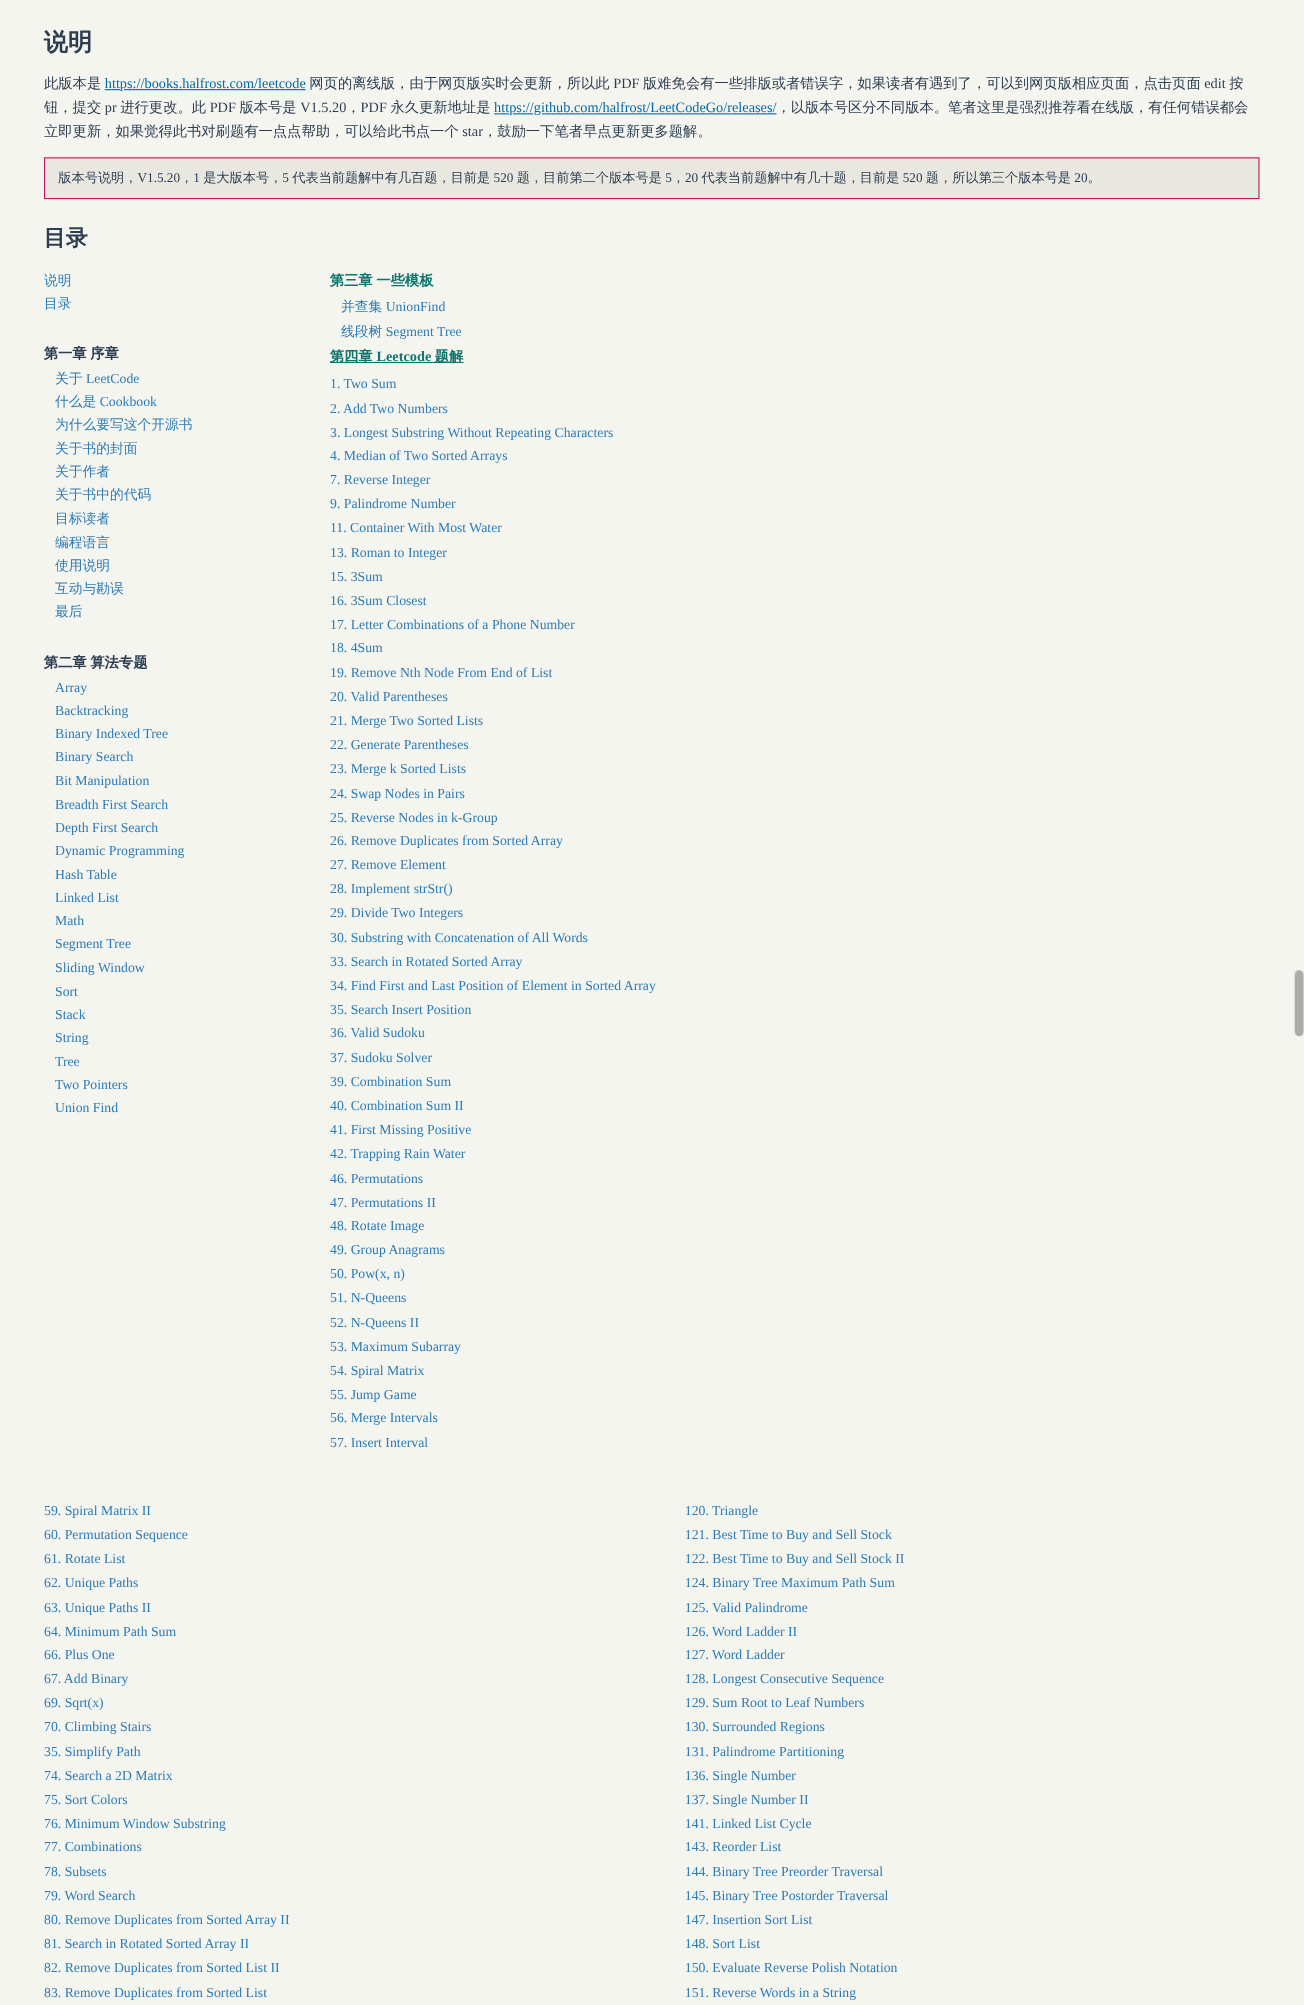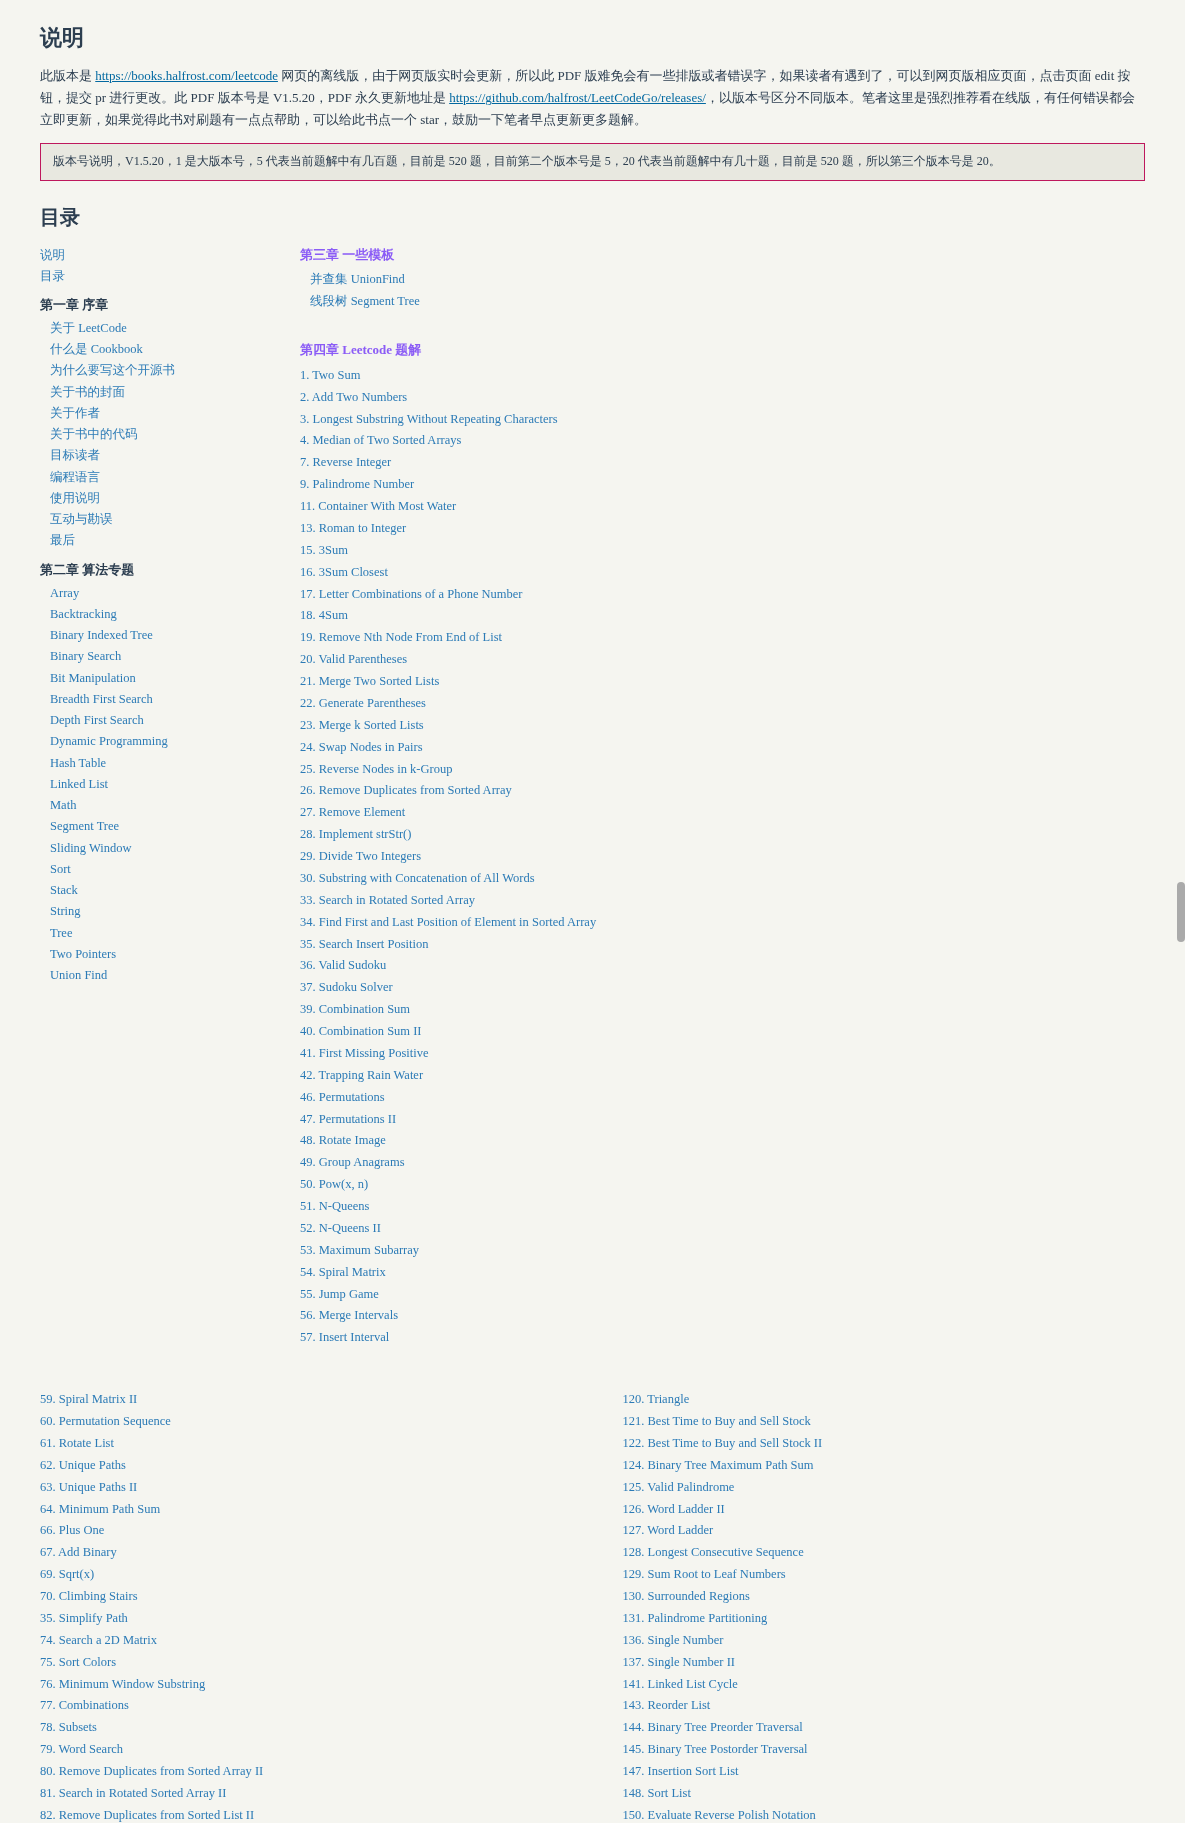--- a/index.html
+++ b/index.html
@@ -61,31 +61,31 @@
     .toc-link {
       color: #2c7bb6;
       text-decoration: none;
       font-size: 12.5px;
       display: block;
       line-height: 1.7;
     }
     .toc-category {
       font-weight: bold;
       font-size: 13px;
-      margin-top: 8px;
+      margin-top: 24px;
       margin-bottom: 2px;
       color: #2c3e50;
     }
     .toc-sub-item {
       padding-left: 10px;
     }
     .chapter-header {
       font-weight: bold;
       font-size: 13px;
-      color: #8b5cf6;
+      color: #0f766e;
       margin-top: 10px;
       margin-bottom: 4px;
     }
     .right-col .chapter-header {
       margin-top: 0;
     }
     .number-list {
       list-style: none;
       padding: 0;
     }
@@ -176,21 +176,21 @@
         <a class="toc-link toc-sub-item">Two Pointers</a>
         <a class="toc-link toc-sub-item">Union Find</a>
       </div>
     </div>
 
     <div class="right-col">
       <div class="chapter-header">第三章 一些模板</div>
       <a class="toc-link toc-sub-item">并查集 UnionFind</a>
       <a class="toc-link toc-sub-item">线段树 Segment Tree</a>
 
-      <div class="chapter-header" style="margin-top:28px;">第四章 Leetcode 题解</div>
+      <div class="chapter-header" style="margin-top:2px;text-decoration:underline;">第四章 Leetcode 题解</div>
       <ul class="number-list">
         <li><a>1. Two Sum</a></li>
         <li><a>2. Add Two Numbers</a></li>
         <li><a>3. Longest Substring Without Repeating Characters</a></li>
         <li><a>4. Median of Two Sorted Arrays</a></li>
         <li><a>7. Reverse Integer</a></li>
         <li><a>9. Palindrome Number</a></li>
         <li><a>11. Container With Most Water</a></li>
         <li><a>13. Roman to Integer</a></li>
         <li><a>15. 3Sum</a></li>

